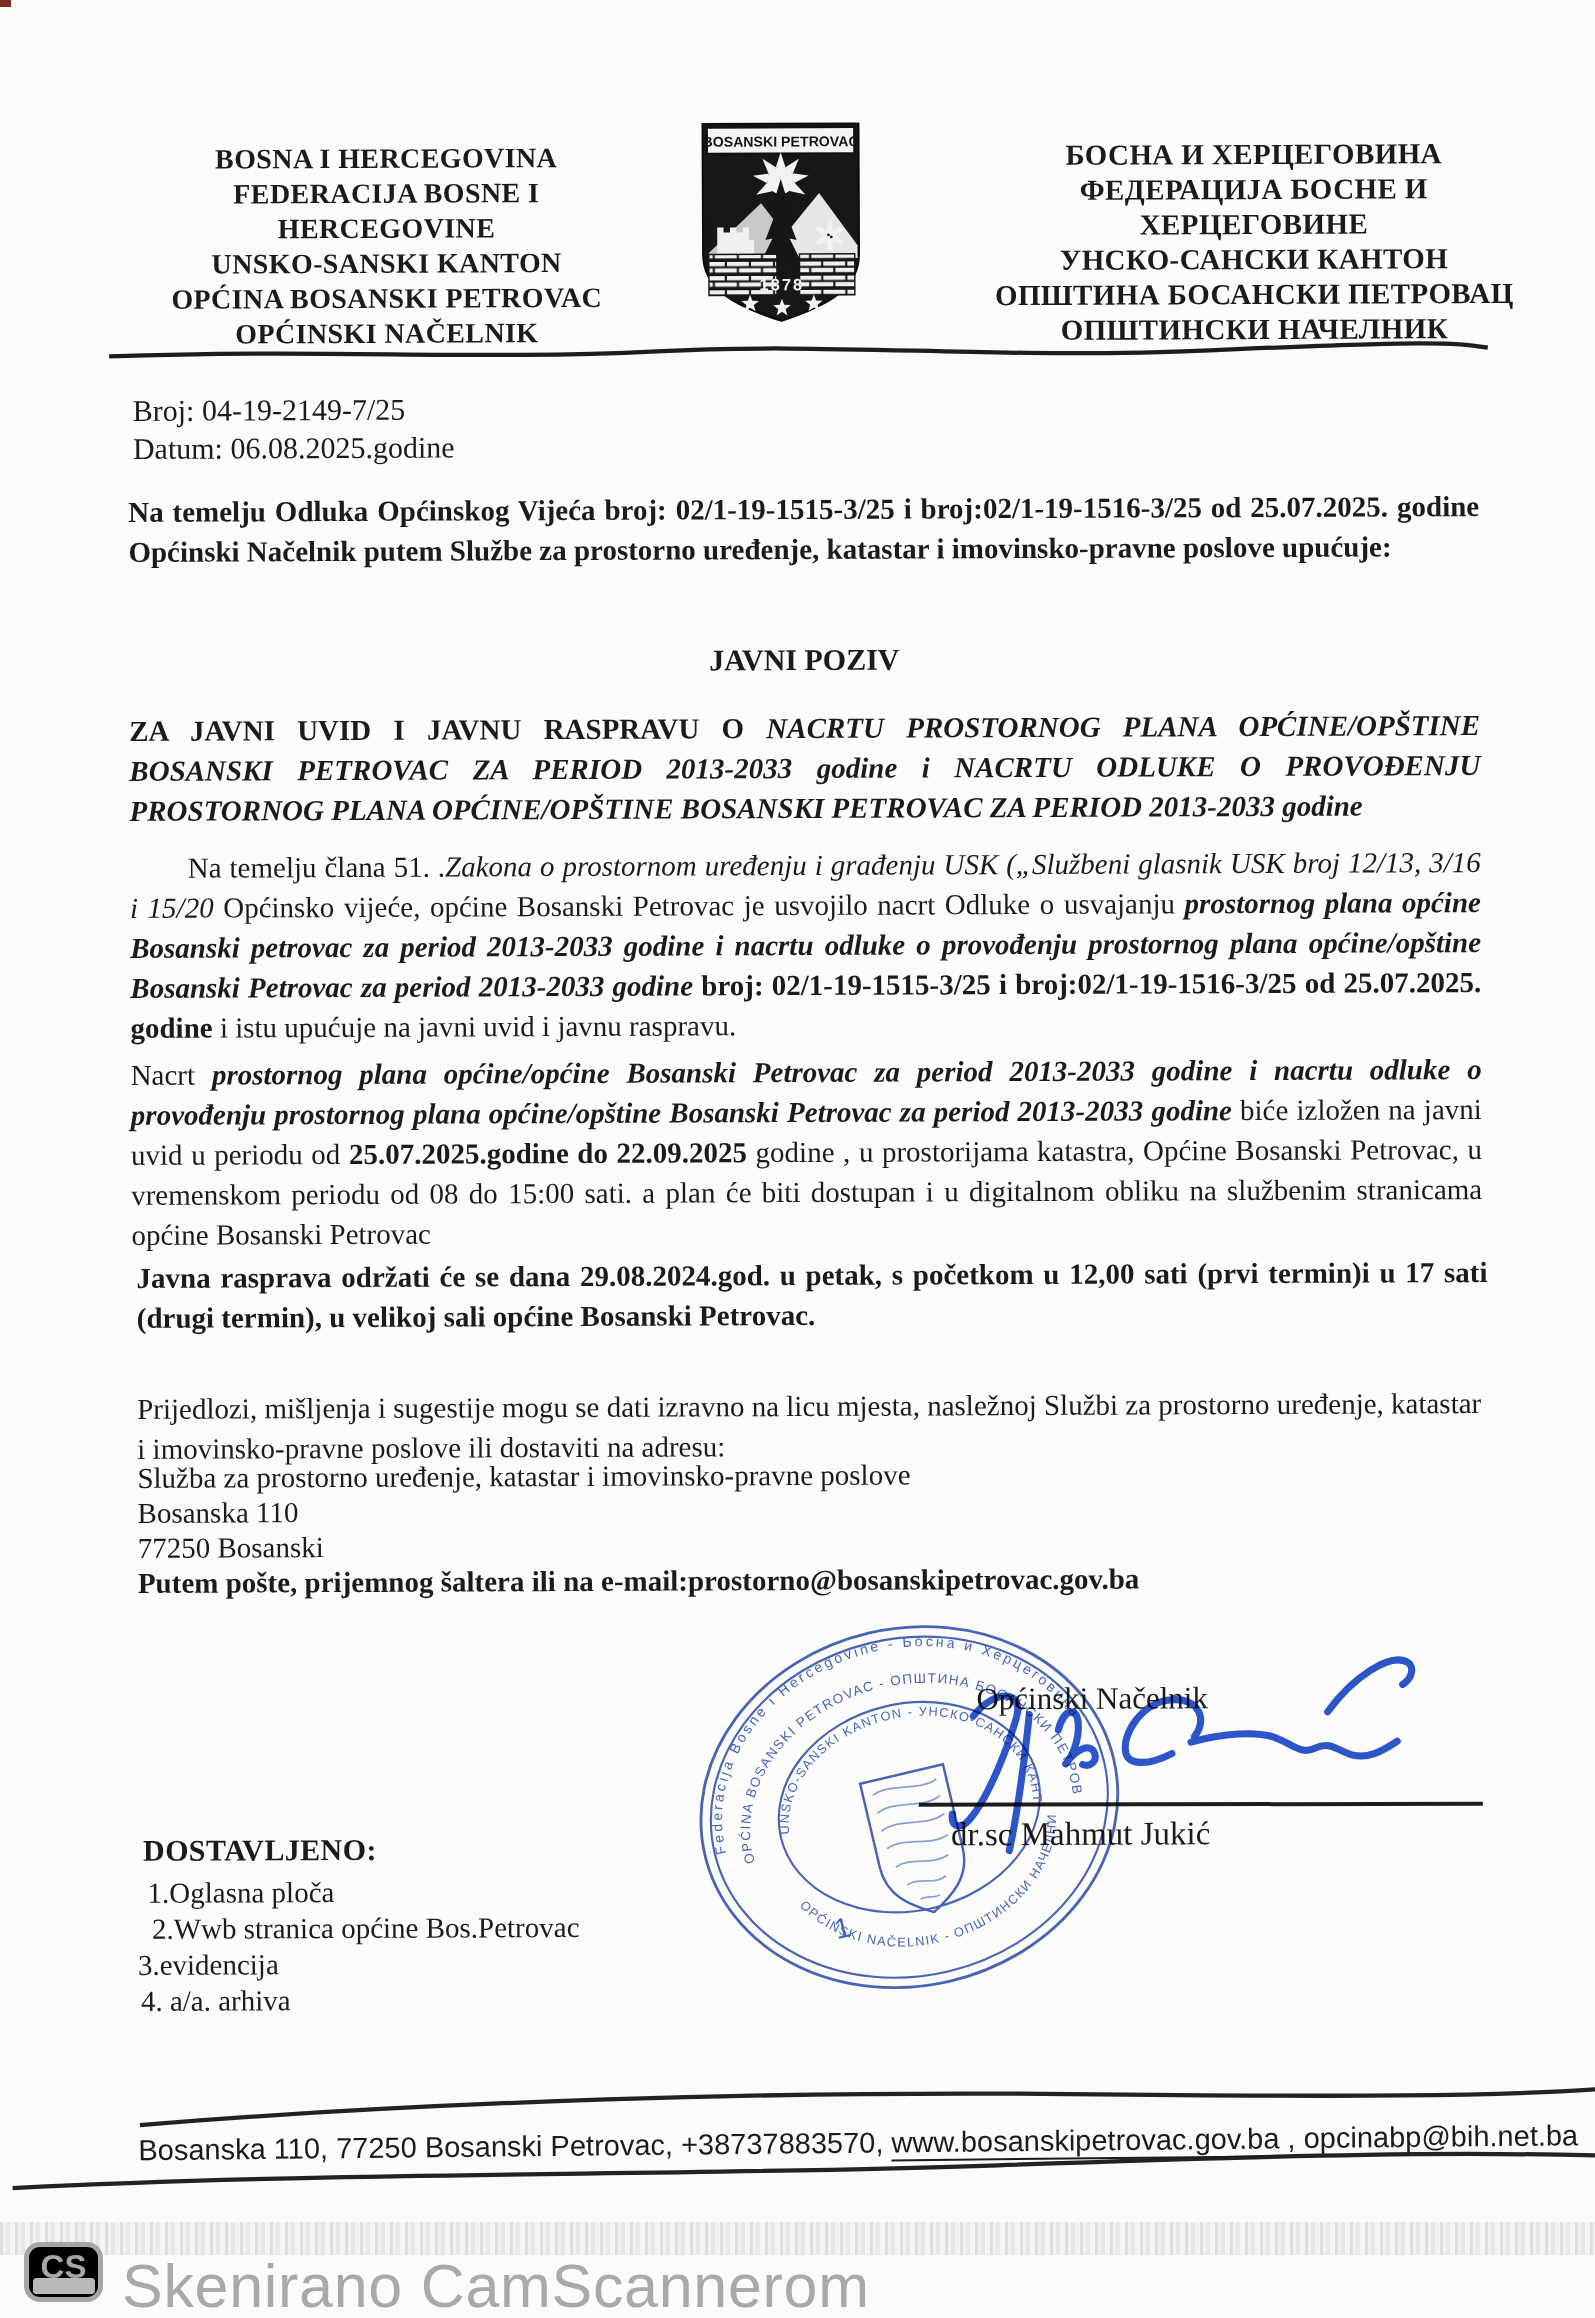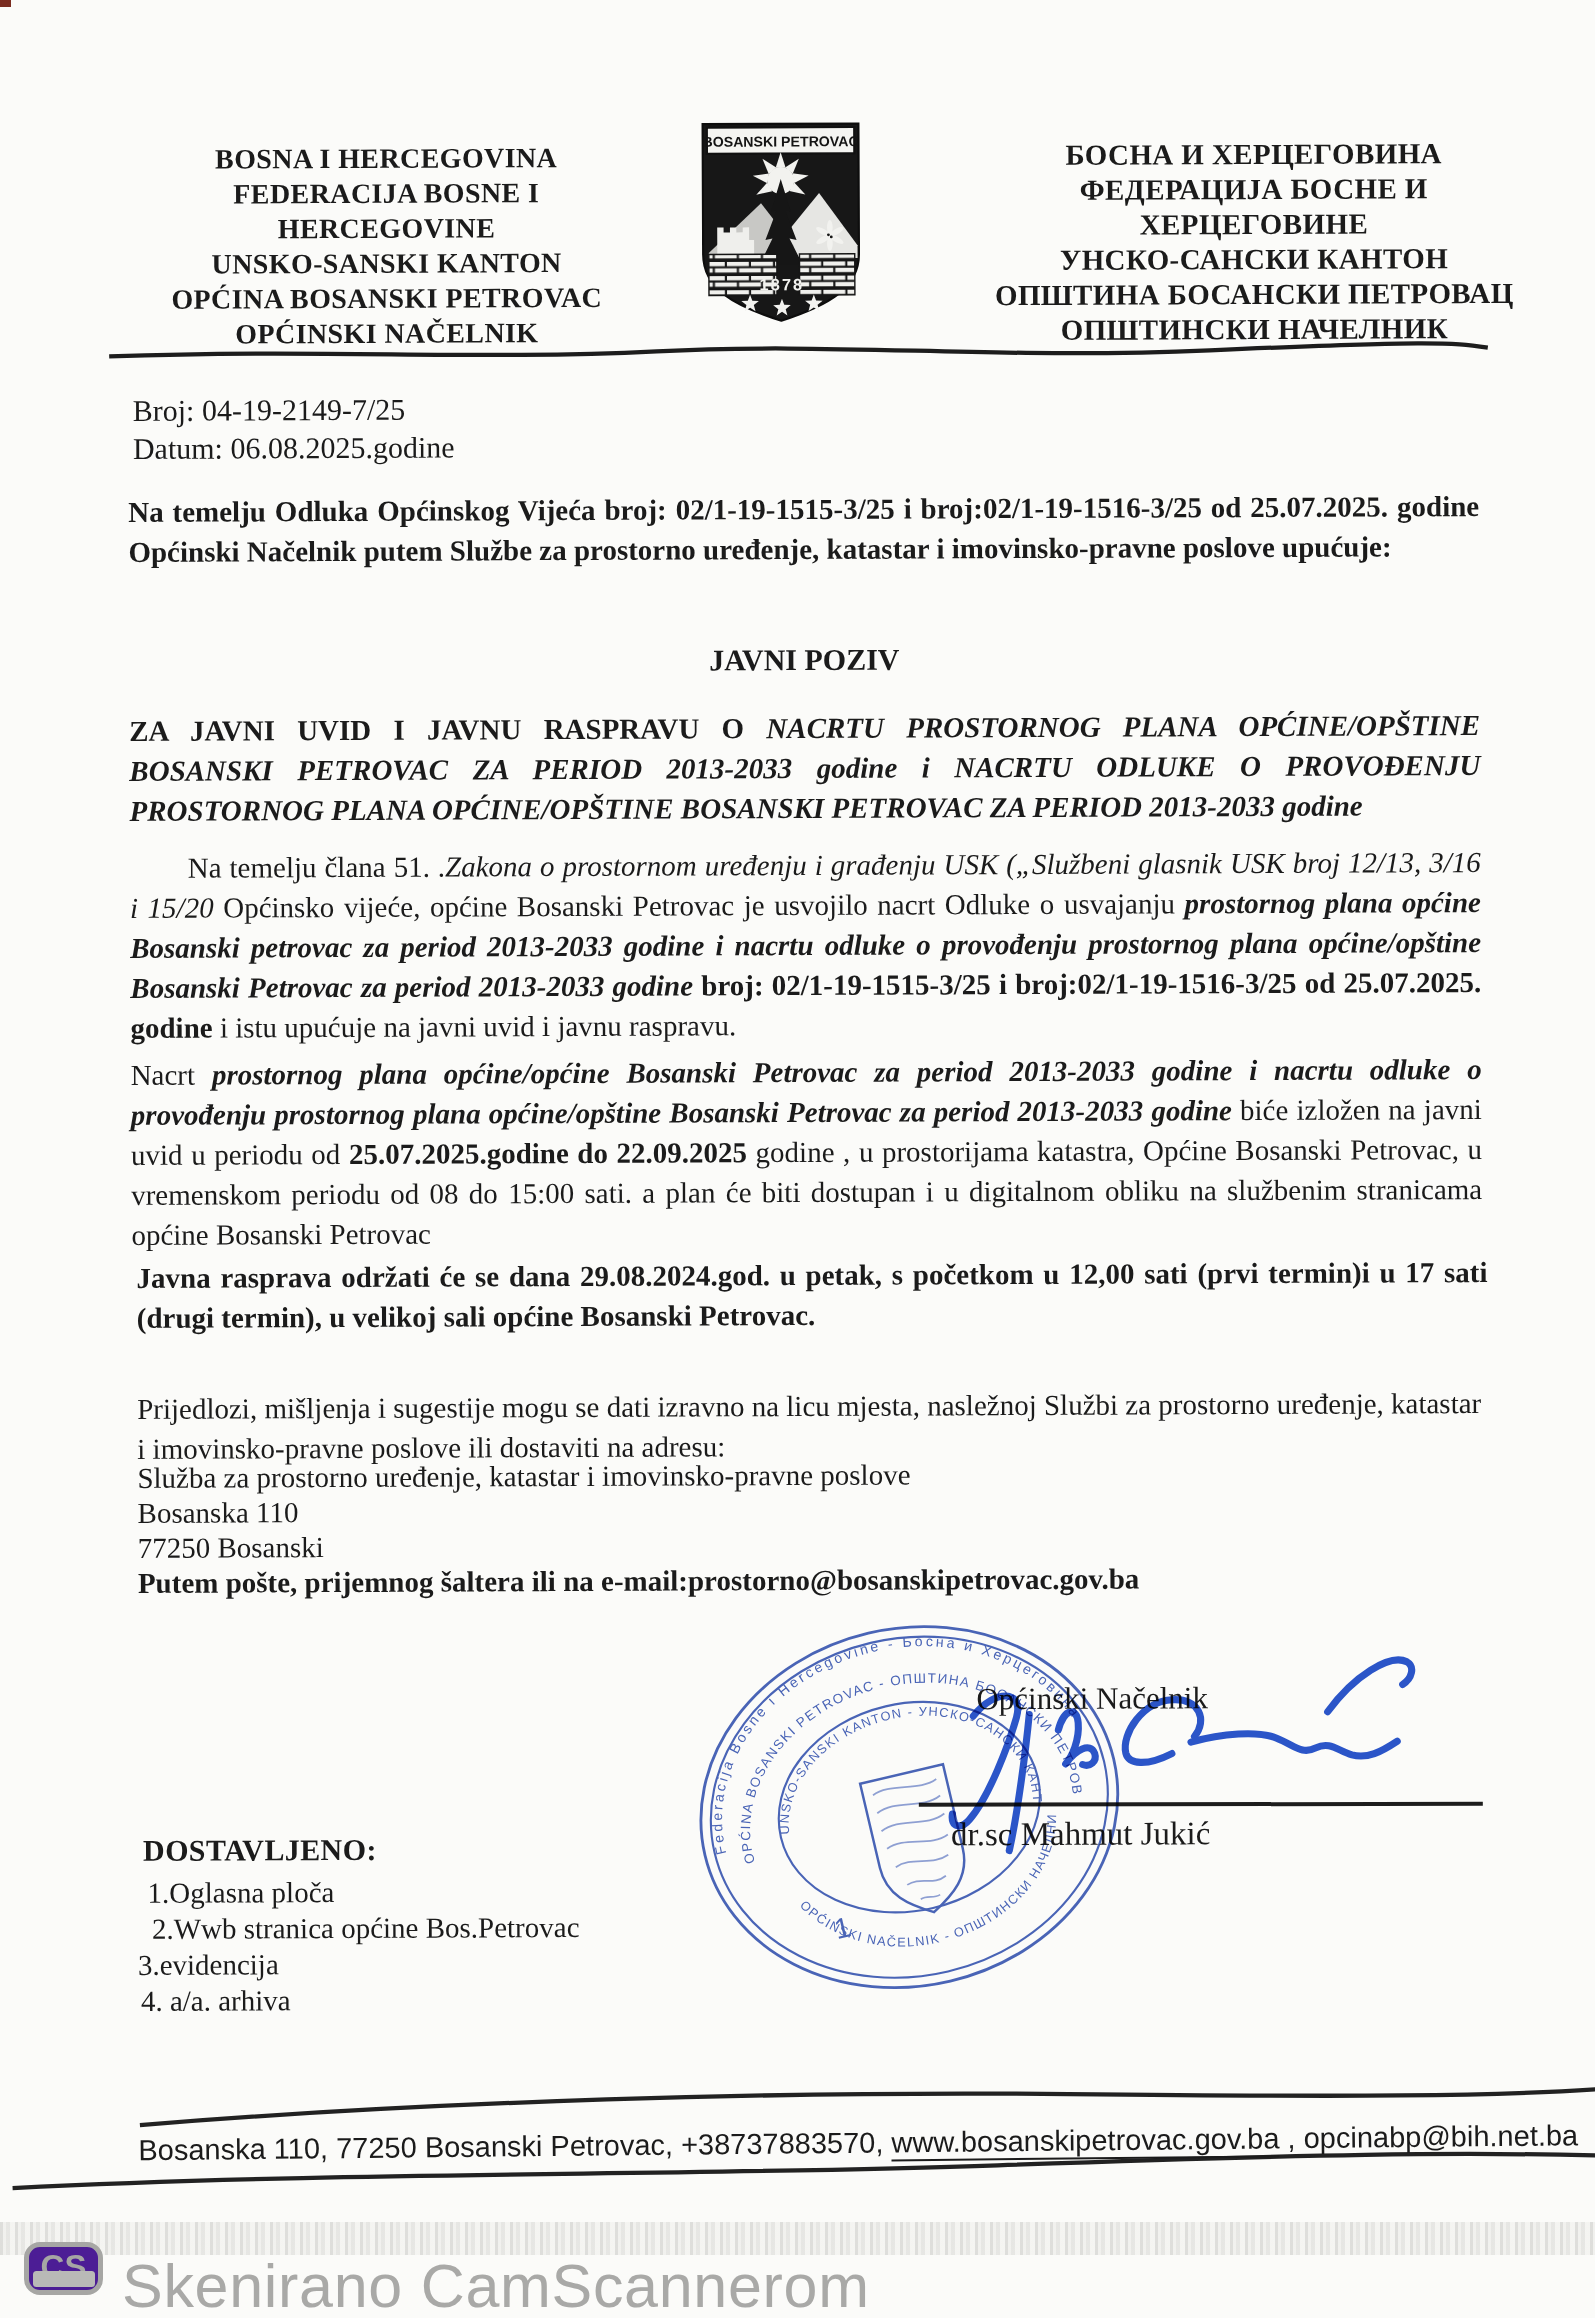--- a/index.html
+++ b/index.html
@@ -22,21 +22,21 @@
   .sig-title{font-size:31px;}
   .sig-name{font-size:33px;}
   .sig-line{background:#1d1d1d;height:3.5px;transform:rotate(.15deg);}
   .stamp-svg,.sig-svg{mix-blend-mode:multiply;}
   .dost-h{font-size:30px;font-weight:bold;letter-spacing:0.4px;}
   .dost-i{font-size:29px;line-height:36px;}
   .footer-text{font-family:"Liberation Sans","DejaVu Sans",sans-serif;font-size:29px;white-space:nowrap;transform:rotate(-.35deg);}
   .footer-link{border-bottom:2.8px solid #1b1b1b;padding-bottom:1.4px;}
   .band{background:repeating-linear-gradient(90deg,#d9d9d6 0 2.8px,#efefec 2.8px 6.4px,#e3e3e0 6.4px 10px,#f3f3f0 10px 15px);opacity:.85;}
   .wm-text{font-family:"Liberation Sans","DejaVu Sans",sans-serif;font-size:61px;color:#a9a9a7;letter-spacing:0.7px;}
-  .cs-badge{width:79px;height:53px;border:5px solid #a6a6a4;border-radius:16px;background:#4c1d95;box-sizing:border-box;}
+  .cs-badge{width:79px;height:60px;border:5px solid #a6a6a4;border-radius:16px;background:#000000;box-sizing:border-box;}
   .cs-badge .cs-txt{position:absolute;left:0;right:0;top:1.4px;text-align:center;
       font-family:"Liberation Sans",sans-serif;font-weight:bold;font-size:33px;color:#a6a6a4;}
   .cs-badge .cs-bar{position:absolute;left:3.5px;right:3.5px;bottom:3.5px;height:15.6px;background:#b9b9b7;border-radius:3.5px;}
   .corner-mark{width:11.3px;height:7px;background:#7a2c20;}
 </style>
 </head>
 <body>
 
 <div class="page">
   <div class="abs corner-mark" style="left:0;top:0;"></div>

